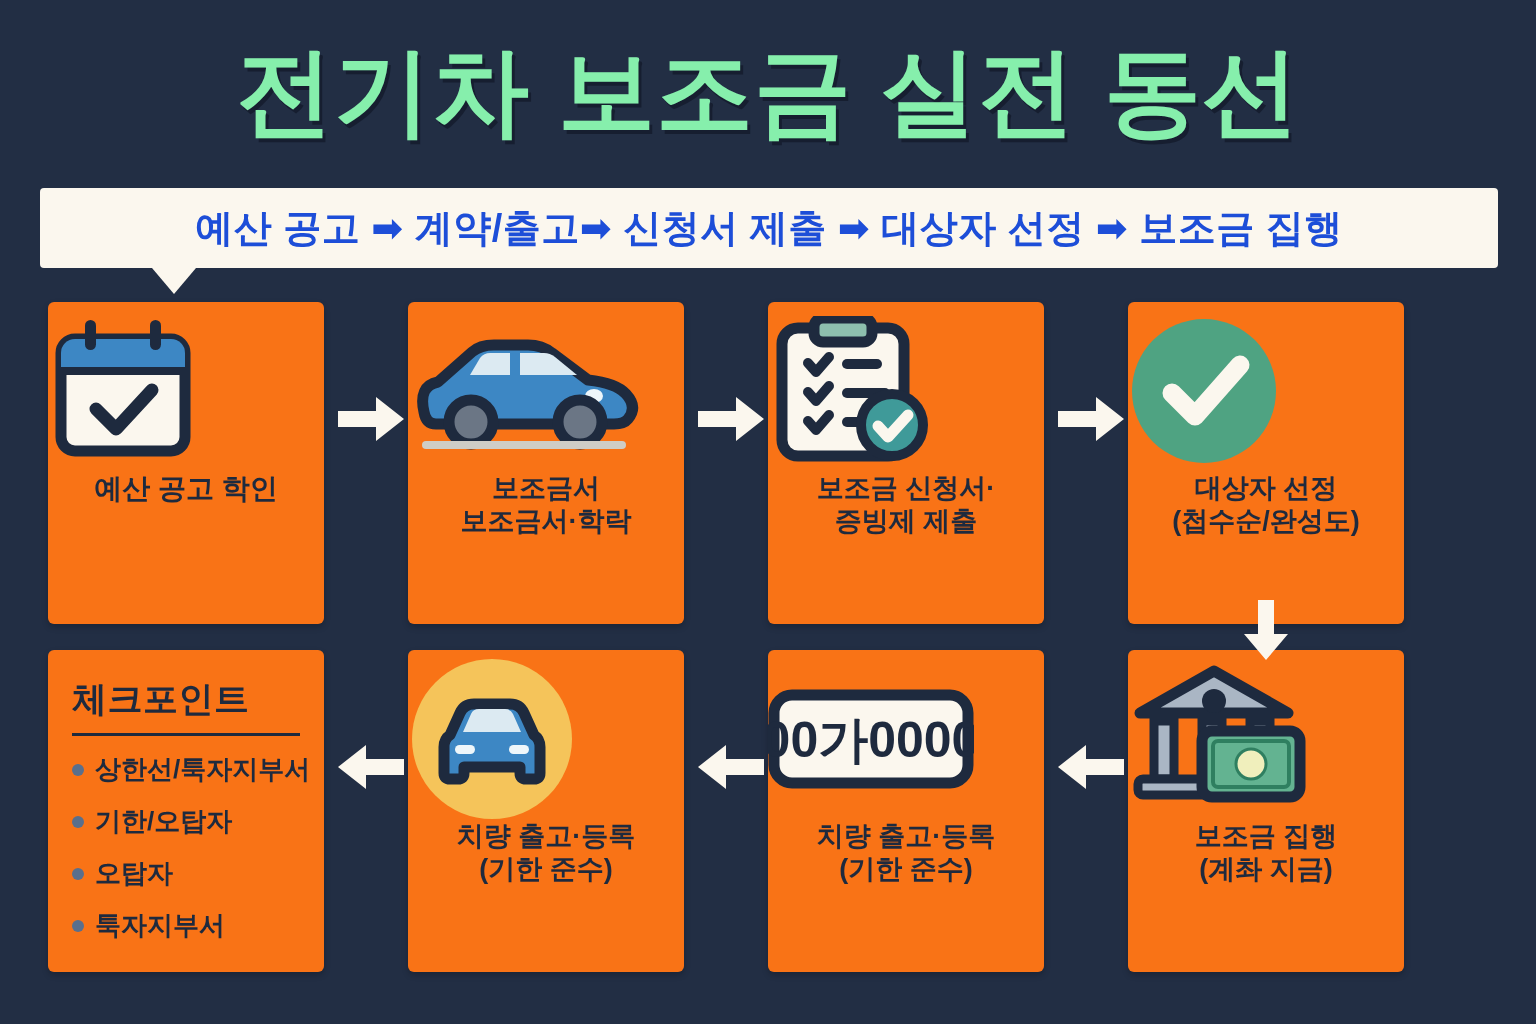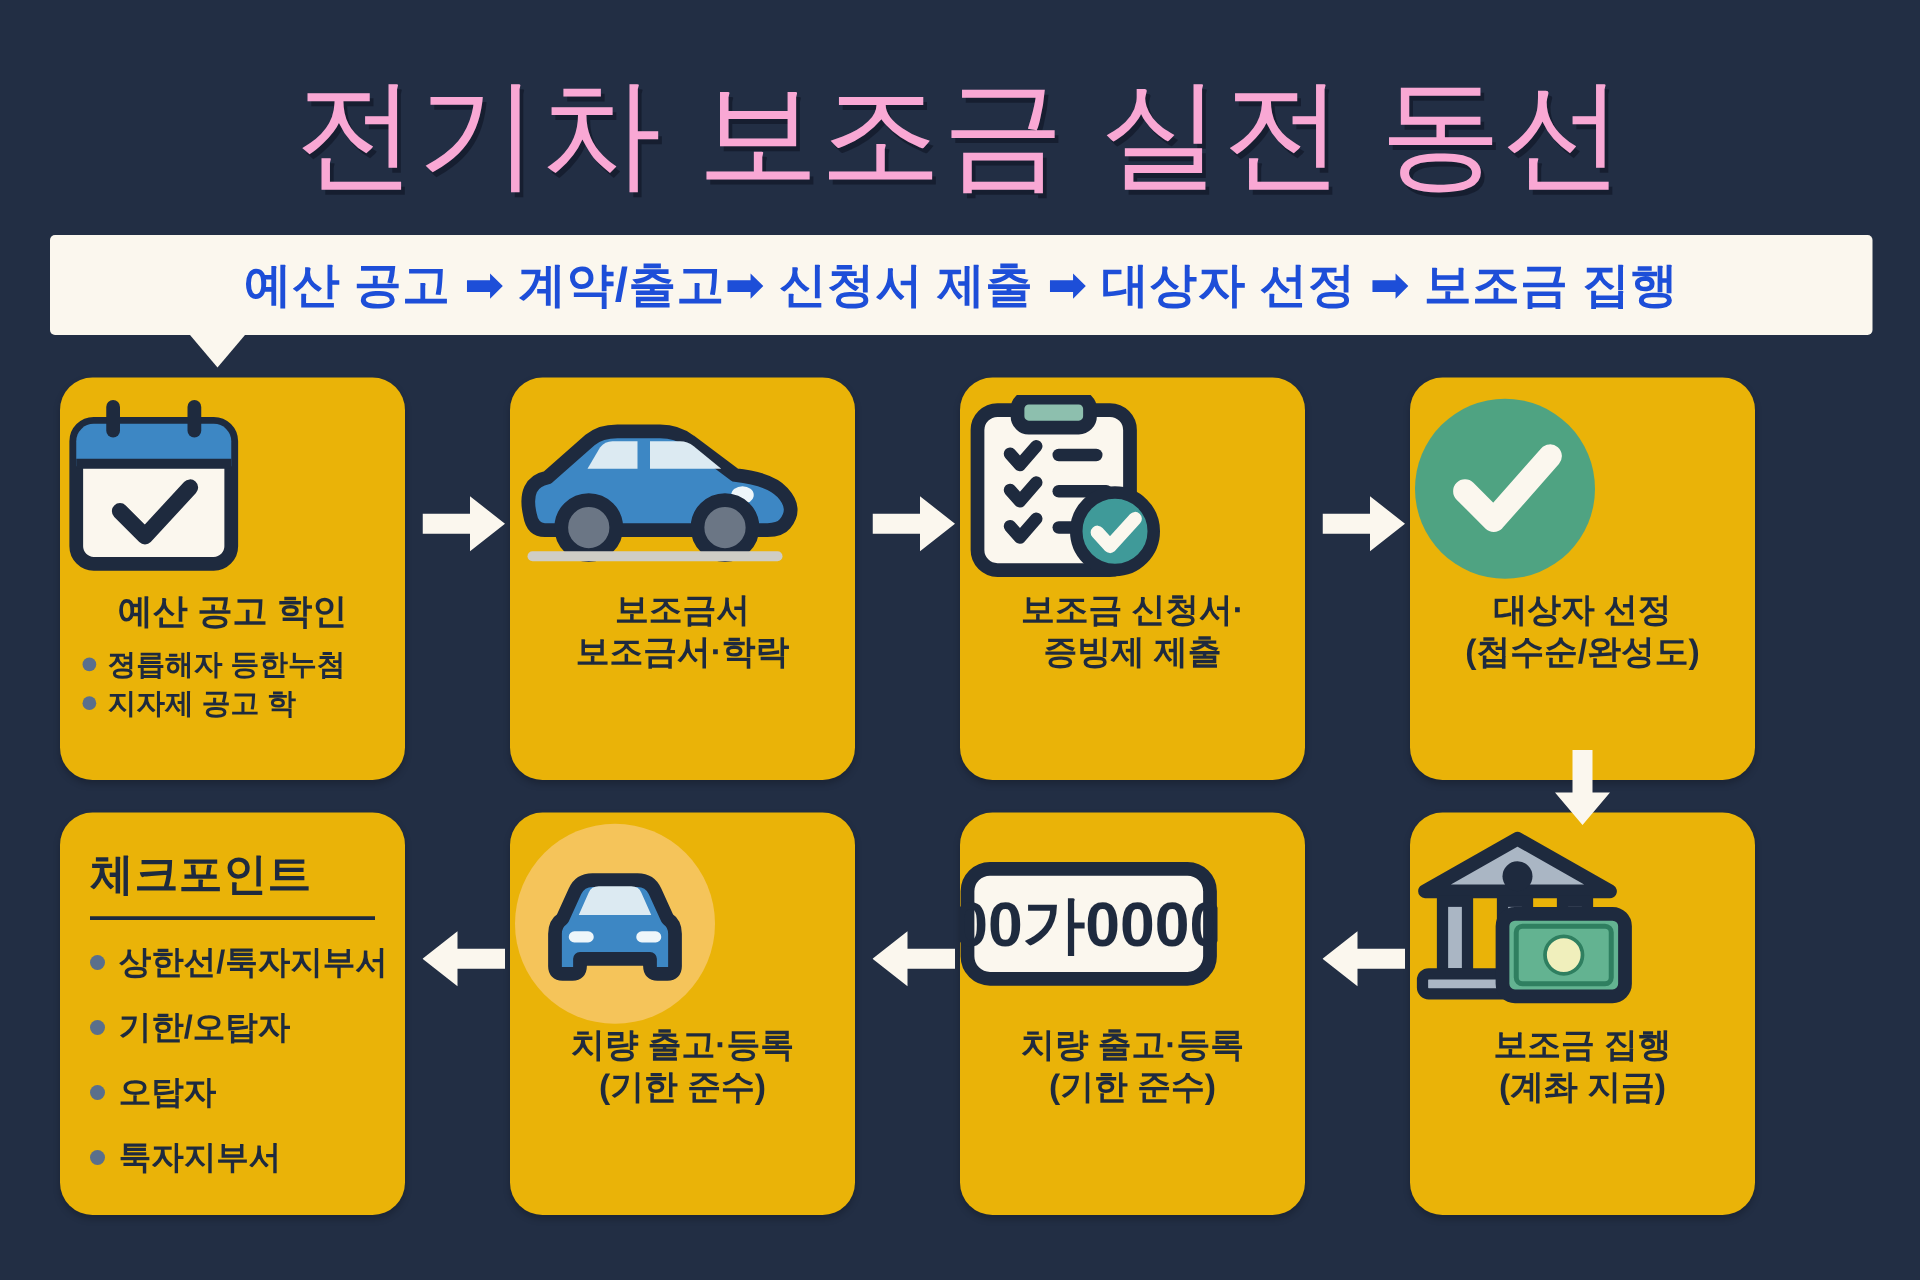--- a/index.html
+++ b/index.html
@@ -7,24 +7,24 @@
   html, body {
     width:1536px; height:1024px;
     background:#222e44;
     font-family:"Liberation Sans","DejaVu Sans",sans-serif;
     overflow:hidden;
   }
   #stage { position:relative; width:1536px; height:1024px; background:#222e44; }
 
   
   .title {
-    position:absolute; left:0; top:53px; width:1536px;
+    position:absolute; left:0; top:38px; width:1536px;
     text-align:center;
-    font-size:97px; font-weight:400; letter-spacing:1px;
-    color:#f9a8d4;
+    font-size:97px; font-weight:700; letter-spacing:1px;
+    color:#86efac;
     text-shadow:3px 4px 0 rgba(12,18,32,.55);
     line-height:1.12;
     white-space:nowrap;
   }
 
   
   .banner {
     position:absolute; left:40px; top:188px;
     width:1458px; height:80px;
     background:#fbf7ee;
@@ -41,22 +41,22 @@
     width:0; height:0;
     border-left:22px solid transparent;
     border-right:22px solid transparent;
     border-top:26px solid #fbf7ee;
     z-index:3;
   }
 
   
   .card {
     position:absolute;
-    background:#eab308;
-    border-radius:26px;
+    background:#f97316;
+    border-radius:6px;
     display:flex; flex-direction:column;
     align-items:center;
     box-shadow:0 3px 6px rgba(0,0,0,.22);
   }
   .row1 { top:302px; width:276px; height:322px; }
   .row2 { top:650px; width:276px; height:322px; }
   .c1 { left:48px; }  .c2 { left:408px; }
   .c3 { left:768px; } .c4 { left:1128px; }
 
   .icon-wrap {
@@ -128,30 +128,20 @@
       <svg width="150" height="148" viewBox="0 0 150 148">
         <rect x="13" y="22" width="124" height="112" rx="14" fill="#fbf7ee" stroke="#1e2a3e" stroke-width="11"></rect>
         <path d="M13 36 a14 14 0 0 1 14-14 h96 a14 14 0 0 1 14 14 v20 h-124 z" fill="#3d87c4"></path>
         <rect x="13" y="50" width="124" height="8" fill="#1e2a3e"></rect>
         <rect x="37" y="3" width="11" height="30" rx="5.5" fill="#1e2a3e"></rect>
         <rect x="102" y="3" width="11" height="30" rx="5.5" fill="#1e2a3e"></rect>
         <path d="M48 92 L68 112 L104 73" fill="none" stroke="#1e2a3e" stroke-width="13" stroke-linecap="round" stroke-linejoin="round"></path>
       </svg>
     </div>
     <div class="card-label">예산 공고 학인</div>
-    <div class="bullets">
-      <div class="bullet">
-        <span class="dot"></span>
-        <span>졍릅해자 등한누첨</span>
-      </div>
-      <div class="bullet">
-        <span class="dot"></span>
-        <span>지자제 공고 학</span>
-      </div>
-    </div>
   </div>
 
   <div class="card row1 c2">
     <div class="icon-wrap">
       <svg width="232" height="126" viewBox="0 0 232 126">
         <path d="M16 84 q-6-26 14-30 l34-30 q8-7 22-7 h34 q14 0 24 8 l36 27 q28 3 38 14 q12 13 2 25 q-4 5-14 5 H28 q-10 0-12-12 z" fill="#3d87c4" stroke="#1e2a3e" stroke-width="11" stroke-linejoin="round"></path>
         <path d="M62 47 h40 v-22 h-20 q-6 0-10 5 z" fill="#dceaf2"></path>
         <path d="M112 25 h24 q6 0 11 4 l22 18 h-57 z" fill="#dceaf2"></path>
         <ellipse cx="186" cy="68" rx="9" ry="7" fill="#eef6fa"></ellipse>
         <circle cx="63" cy="94" r="22" fill="#6b7685" stroke="#1e2a3e" stroke-width="11"></circle>

